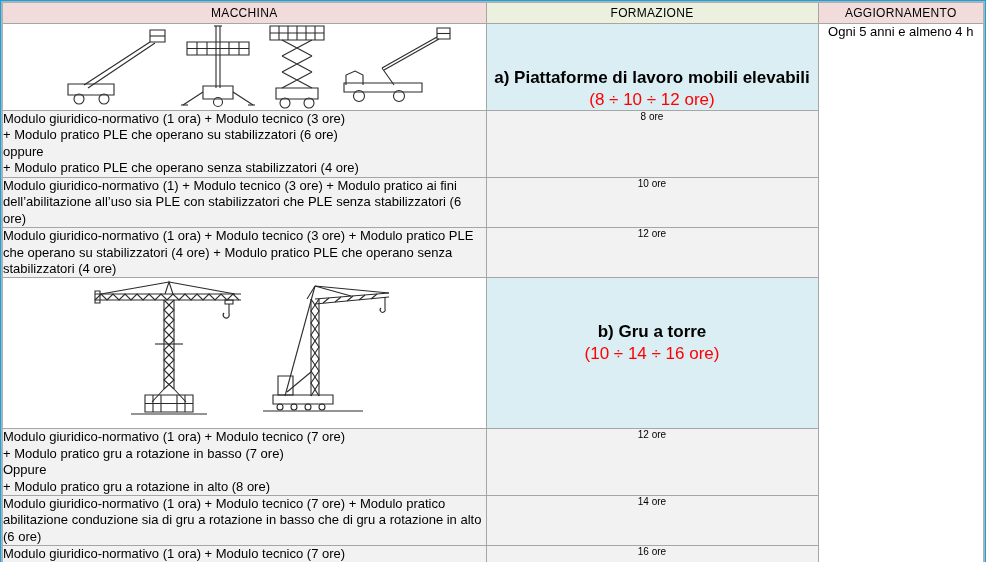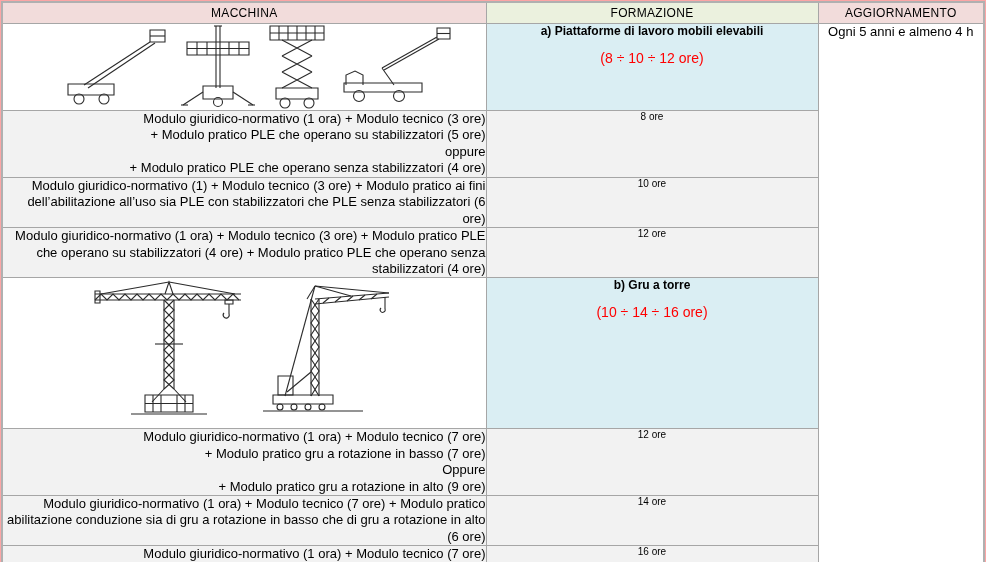--- a/index.html
+++ b/index.html
@@ -1,40 +1,40 @@
 <!DOCTYPE html>
 <html><head>
 <meta charset="utf-8">
 <style>
   html,body{margin:0;padding:0;background:#ffffff;}
   .page{
     width:986px;height:562px;overflow:hidden;position:relative;
-    background:#fca5a5;font-family:"Liberation Sans",sans-serif;color:#000;
+    background:#0ea5e9;font-family:"Liberation Sans",sans-serif;color:#000;
   }
   table.tbl{
     border-collapse:collapse;table-layout:fixed;
     margin:1px 0 0 1px;width:984px;
     border:2px solid #b0b0b0;
   }
   .tbl th,.tbl td{
     border:1px solid #a6a6a6;padding:0;vertical-align:top;overflow:hidden;
   }
   th.hdr{
     height:20px;font-size:12px;font-weight:400;letter-spacing:.3px;
     text-align:center;vertical-align:middle;
   }
   .pink{background:#f2dcdb;}
   .green{background:#ebf1de;}
   .img-cell{background:#ffffff;text-align:center;vertical-align:middle;}
   .group-cell{background:#daeef3;text-align:center;padding-top:4px;}
-  .g-title{font-size:12px;font-weight:700;}
-  .g-hours{font-size:14px;color:#ff0000;margin-top:12px;}
+  .g-title{font-size:17px;font-weight:700;margin-top:44px;}
+  .g-hours{font-size:17px;color:#ff0000;margin-top:2px;}
   .mod-cell{
     background:#f2f2f2;font-size:13px;line-height:16.4px;
-    padding:2px 5px 0 5px;text-align:right;
+    padding:2px 5px 0 5px;text-align:left;
   }
   .hours-cell{
     background:#f2f2f2;font-size:10px;text-align:center;padding-top:3px;
   }
   .update-cell{
     background:#ffffff;font-size:13px;text-align:center;vertical-align:middle;
   }
   .it{}
   svg.draw{display:block;margin:0 auto;}
   svg.draw *{vector-effect:non-scaling-stroke;}
@@ -119,21 +119,21 @@
           <div class="g-hours">(8 ÷ 10 ÷ 12 ore)</div>
         </td>
         <td class="update-cell" rowspan="9">
           <div>Ogni 5 anni e almeno 4 h</div>
         </td>
       </tr>
 
       <tr style="height:67px">
         <td class="mod-cell">
           <div>Modulo giuridico-normativo (1 ora) + Modulo tecnico (3 ore)</div>
-          <div>+ Modulo pratico PLE che operano su stabilizzatori (5 ore)</div>
+          <div>+ Modulo pratico PLE che operano su stabilizzatori (6 ore)</div>
           <div class="it">oppure</div>
           <div>+ Modulo pratico PLE che operano senza stabilizzatori (4 ore)</div>
         </td>
         <td class="hours-cell">8 ore</td>
       </tr>
       <tr style="height:49px">
         <td class="mod-cell">Modulo giuridico-normativo (1) + Modulo tecnico (3 ore) + Modulo pratico ai fini dell’abilitazione all’uso sia PLE con stabilizzatori che PLE senza stabilizzatori (6 ore)</td>
         <td class="hours-cell">10 ore</td>
       </tr>
       <tr style="height:50px">
@@ -199,21 +199,21 @@
           <div class="g-title">b) Gru a torre</div>
           <div class="g-hours">(10 ÷ 14 ÷ 16 ore)</div>
         </td>
       </tr>
 
       <tr style="height:64px">
         <td class="mod-cell">
           <div>Modulo giuridico-normativo (1 ora) + Modulo tecnico (7 ore)</div>
           <div>+ Modulo pratico gru a rotazione in basso (7 ore)</div>
           <div class="it">Oppure</div>
-          <div>+ Modulo pratico gru a rotazione in alto (9 ore)</div>
+          <div>+ Modulo pratico gru a rotazione in alto (8 ore)</div>
         </td>
         <td class="hours-cell">12 ore</td>
       </tr>
       <tr style="height:49px">
         <td class="mod-cell">Modulo giuridico-normativo (1 ora) + Modulo tecnico (7 ore) + Modulo pratico abilitazione conduzione sia di gru a rotazione in basso che di gru a rotazione in alto (6 ore)</td>
         <td class="hours-cell">14 ore</td>
       </tr>
       <tr style="height:20px">
         <td class="mod-cell">Modulo giuridico-normativo (1 ora) + Modulo tecnico (7 ore)</td>
         <td class="hours-cell">16 ore</td>

